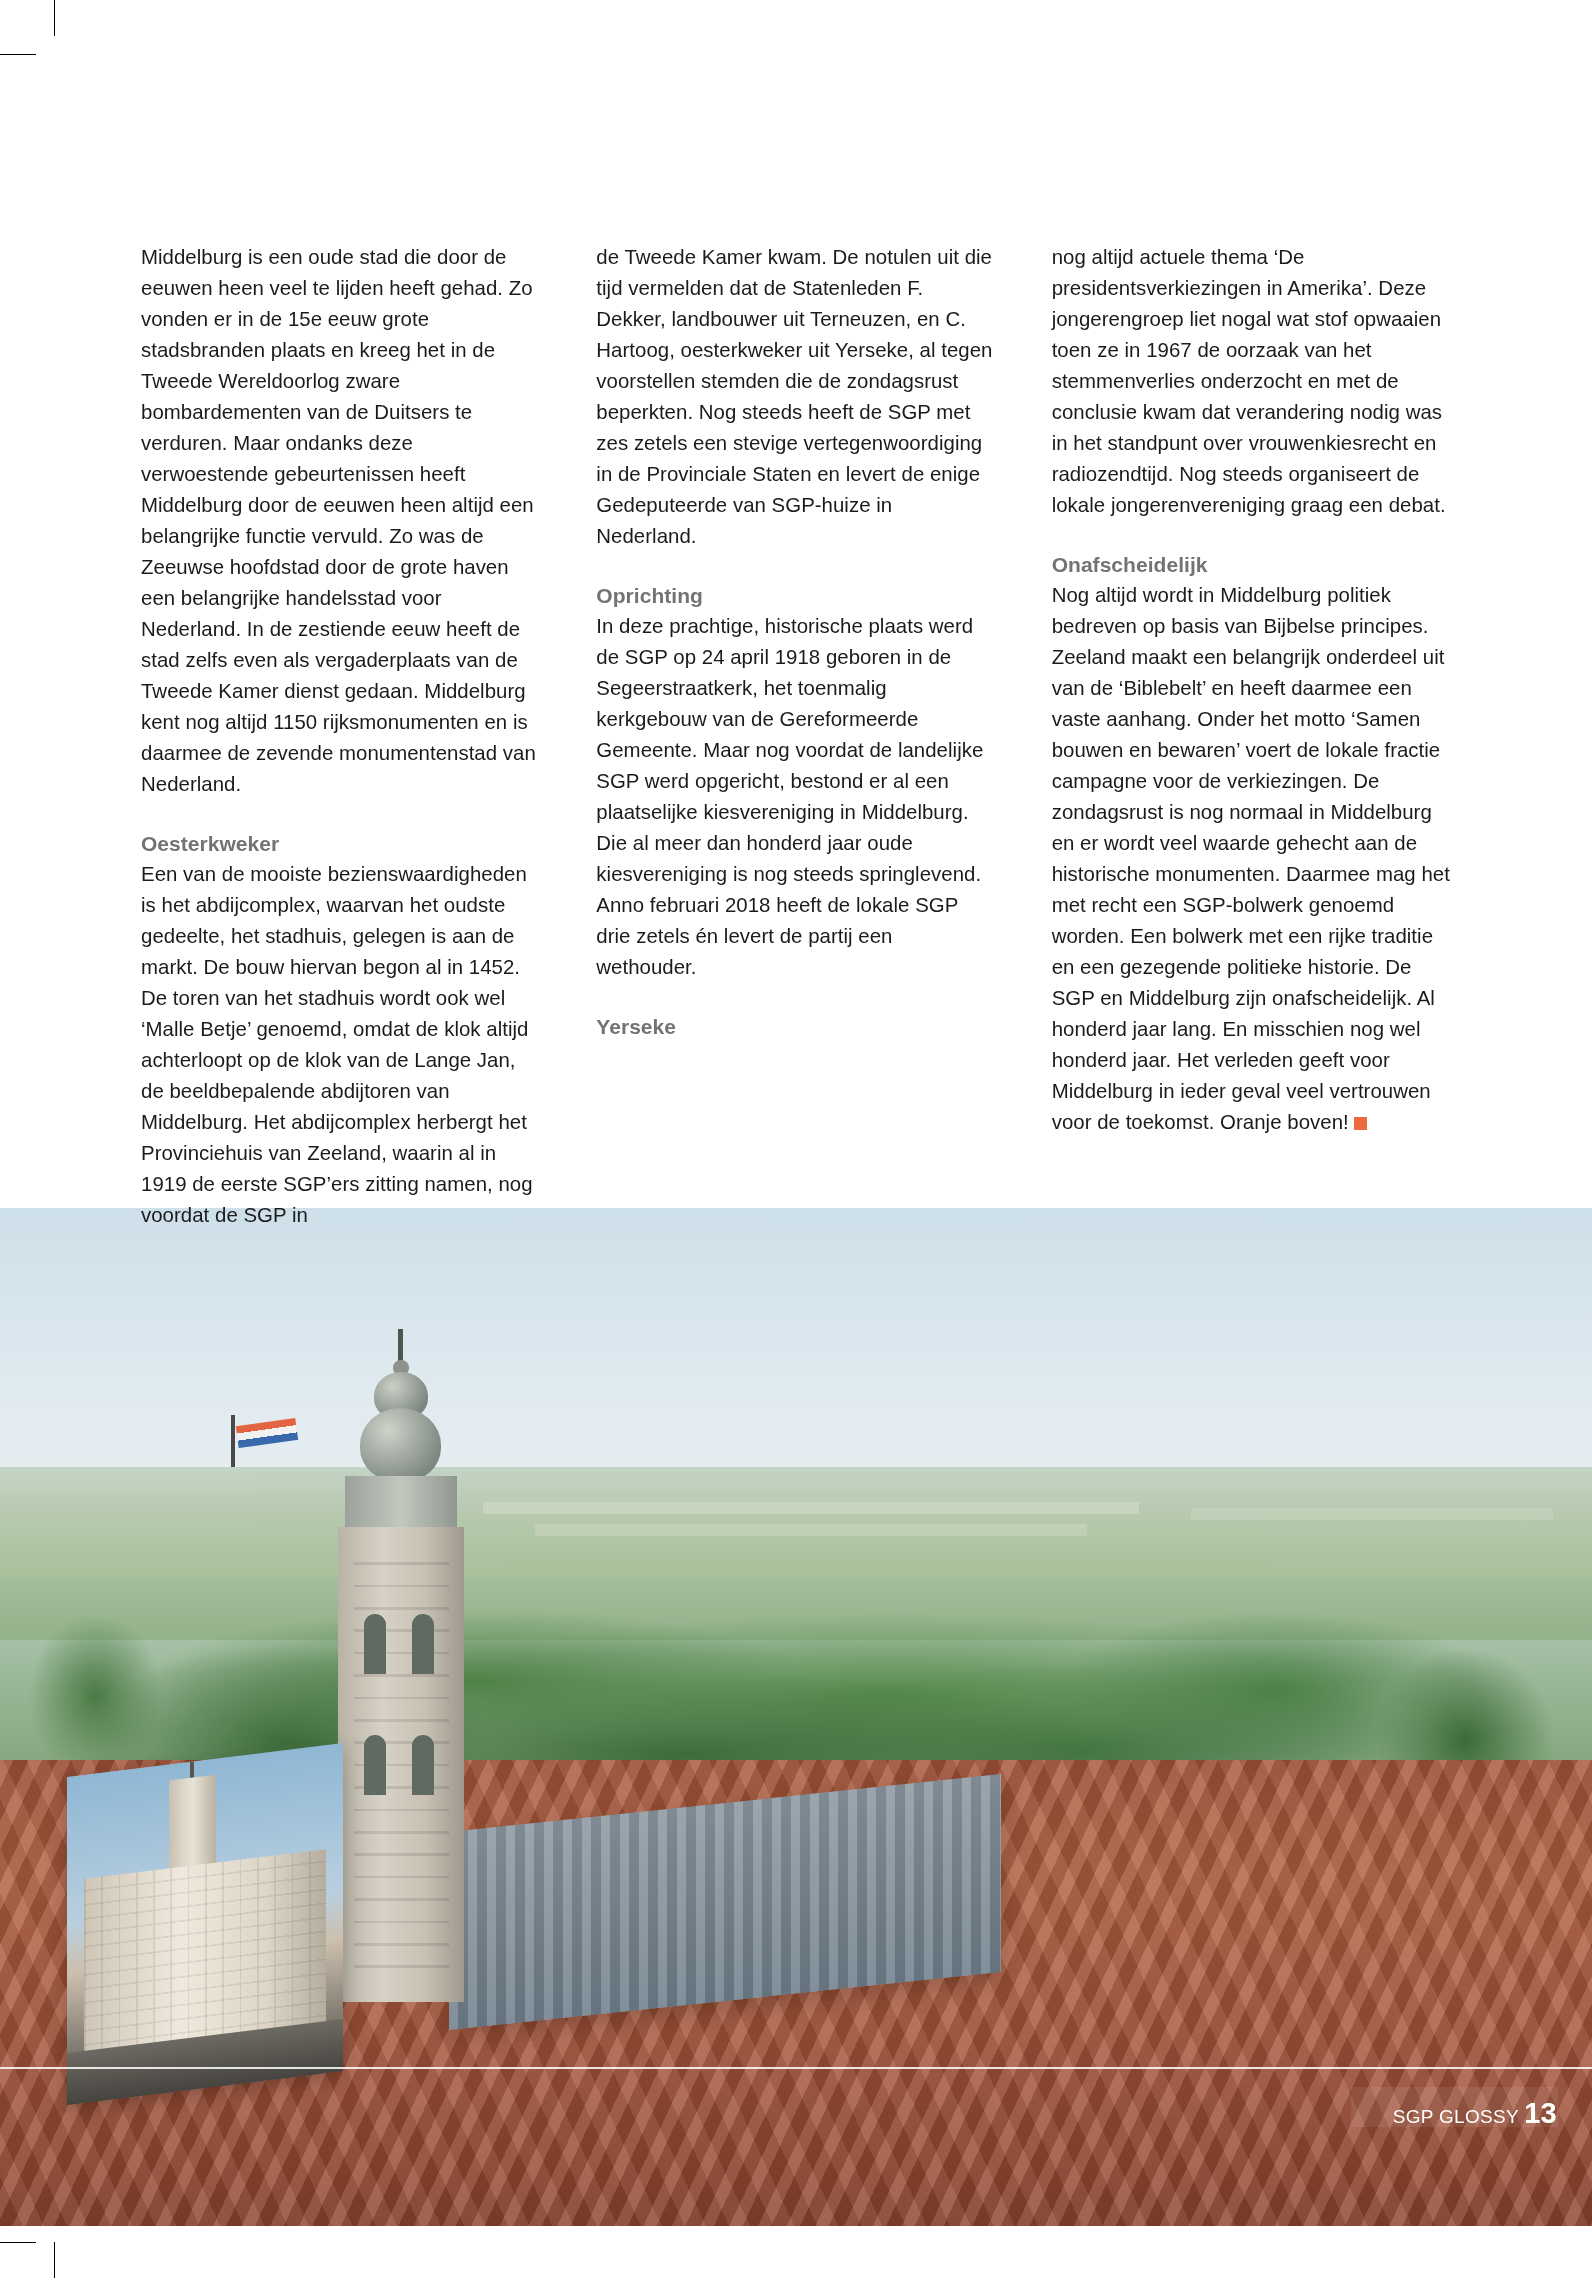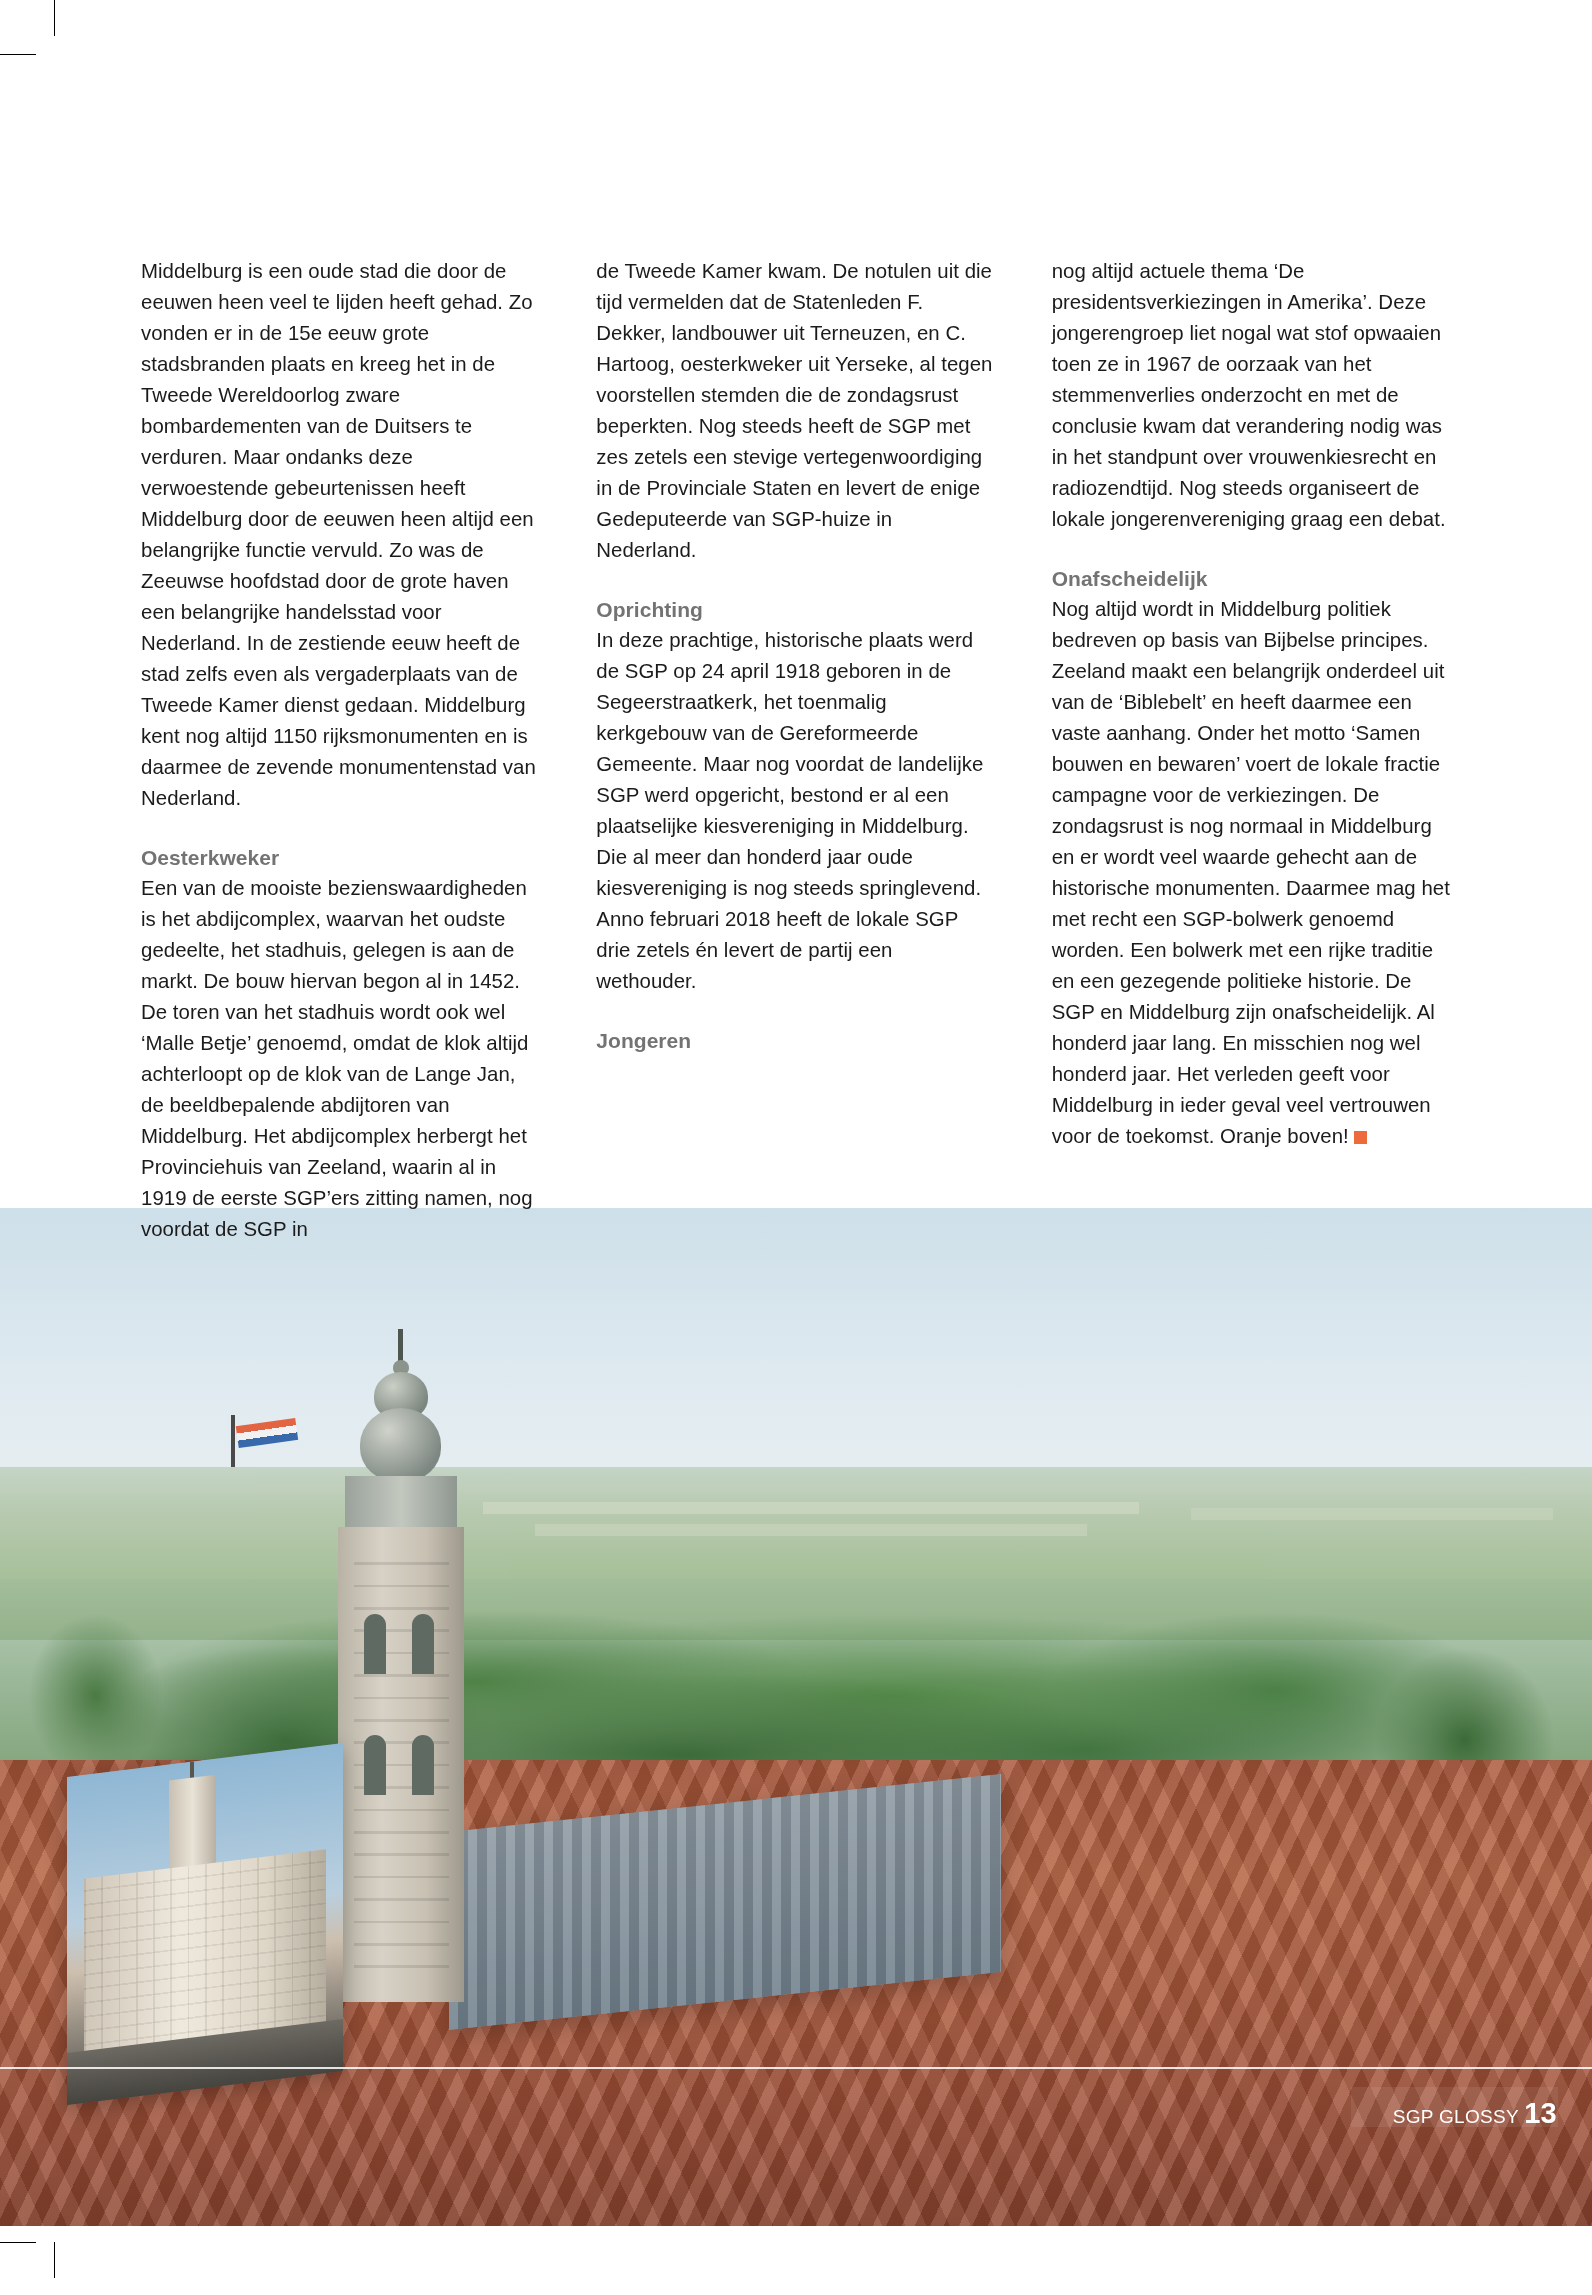--- a/index.html
+++ b/index.html
@@ -17,21 +17,21 @@
     background:#fff;
   }
   
   .crop{position:absolute;background:#000;}
   .crop.v{width:0.9px;height:36px;}
   .crop.h{height:0.9px;width:36px;}
 
   
   .columns{
     position:absolute;
-    left:141px;top:256px;
+    left:141px;top:242px;
     width:1320px;
     display:flex;
     gap:0px;
   }
   .col{
     width:404px;
     margin-right:54px;
     font-size:20.4px;
     line-height:31px;
     color:#1b1b1b;
@@ -265,21 +265,21 @@
     <div class="col">
       <p>Middelburg is een oude stad die door de eeuwen heen veel te lijden heeft gehad. Zo vonden er in de 15e eeuw grote stadsbranden plaats en kreeg het in de Tweede Wereldoorlog zware bombardementen van de Duitsers te verduren. Maar ondanks deze verwoestende gebeurtenissen heeft Middelburg door de eeuwen heen altijd een belangrijke functie vervuld. Zo was de Zeeuwse hoofdstad door de grote haven een belangrijke handelsstad voor Nederland. In de zestiende eeuw heeft de stad zelfs even als vergaderplaats van de Tweede Kamer dienst gedaan. Middelburg kent nog altijd 1150 rijksmonumenten en is daarmee de zevende monumentenstad van Nederland.</p>
       <h3>Oesterkweker</h3>
       <p>Een van de mooiste bezienswaardigheden is het abdijcomplex, waarvan het oudste gedeelte, het stadhuis, gelegen is aan de markt. De bouw hiervan begon al in 1452. De toren van het stadhuis wordt ook wel ‘Malle Betje’ genoemd, omdat de klok altijd achterloopt op de klok van de Lange Jan, de beeldbepalende abdijtoren van Middelburg. Het abdijcomplex herbergt het Provinciehuis van Zeeland, waarin al in 1919 de eerste SGP’ers zitting namen, nog voordat de SGP in</p>
     </div>
 
     <div class="col">
       <p>de Tweede Kamer kwam. De notulen uit die tijd vermelden dat de Statenleden F. Dekker, landbouwer uit Terneuzen, en C. Hartoog, oesterkweker uit Yerseke, al tegen voorstellen stemden die de zondagsrust beperkten. Nog steeds heeft de SGP met zes zetels een stevige vertegenwoordiging in de Provinciale Staten en levert de enige Gedeputeerde van SGP-huize in Nederland.</p>
       <h3>Oprichting</h3>
       <p>In deze prachtige, historische plaats werd de SGP op 24 april 1918 geboren in de Segeerstraatkerk, het toenmalig kerkgebouw van de Gereformeerde Gemeente. Maar nog voordat de landelijke SGP werd opgericht, bestond er al een plaatselijke kiesvereniging in Middelburg. Die al meer dan honderd jaar oude kiesvereniging is nog steeds springlevend. Anno februari 2018 heeft de lokale SGP drie zetels én levert de partij een wethouder.</p>
-      <h3>Jongeren</h3>
+      <h3>Yerseke</h3>
     </div>
 
     <div class="col">
       <p>nog altijd actuele thema ‘De presidentsverkiezingen in Amerika’. Deze jongerengroep liet nogal wat stof opwaaien toen ze in 1967 de oorzaak van het stemmenverlies onderzocht en met de conclusie kwam dat verandering nodig was in het standpunt over vrouwenkiesrecht en radiozendtijd. Nog steeds organiseert de lokale jongerenvereniging graag een debat.</p>
       <h3>Onafscheidelijk</h3>
       <p><span>Nog altijd wordt in Middelburg politiek bedreven op basis van Bijbelse principes. Zeeland maakt een belangrijk onderdeel uit van de ‘Biblebelt’ en heeft daarmee een vaste aanhang. Onder het motto ‘Samen bouwen en bewaren’ voert de lokale fractie campagne voor de verkiezingen. De zondagsrust is nog normaal in Middelburg en er wordt veel waarde gehecht aan de historische monumenten. Daarmee mag het met recht een SGP-bolwerk genoemd worden. Een bolwerk met een rijke traditie en een gezegende politieke historie. De SGP en Middelburg zijn onafscheidelijk. Al honderd jaar lang. En misschien nog wel honderd jaar. Het verleden geeft voor Middelburg in ieder geval veel vertrouwen voor de toekomst. Oranje boven!</span><span class="endmark"></span></p>
     </div>
 
   </div>
 </div>

